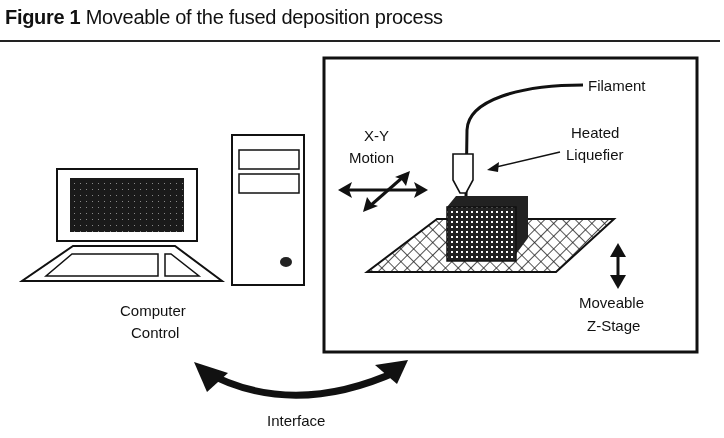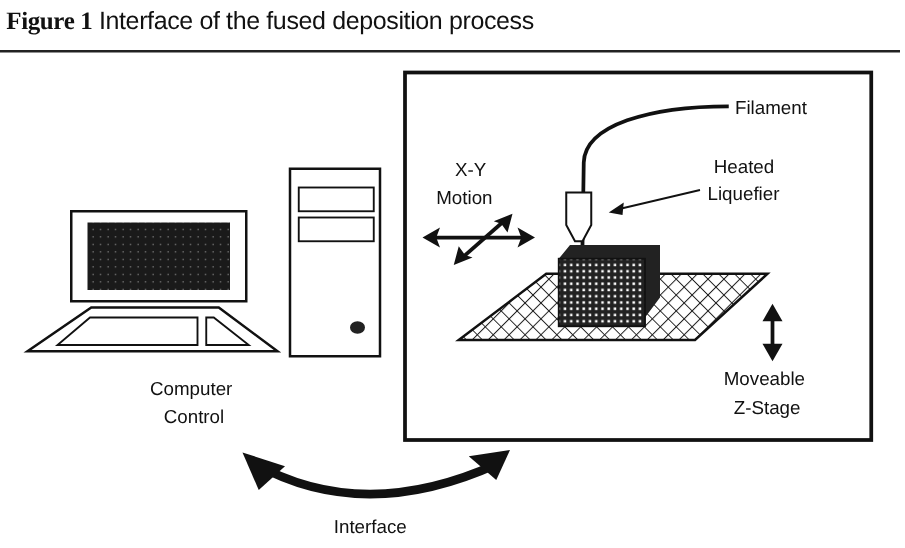--- a/index.html
+++ b/index.html
@@ -1,26 +1,26 @@
 <!DOCTYPE html>
 <html><head>
 <meta charset="utf-8">
 <style>
   html,body{margin:0;padding:0;background:#fff;}
   body{width:724px;height:438px;position:relative;overflow:hidden;font-family:"Liberation Sans",sans-serif;}
   #title{position:absolute;left:5px;top:6px;font-size:20px;color:#111;font-family:"Liberation Sans",sans-serif;letter-spacing:-0.3px;}
-  #title b{font-weight:bold;font-family:Liberation Serif, serif;}
+  #title b{font-weight:bold;}
   #rule{position:absolute;left:0;top:40px;width:720px;height:2px;background:#222;}
   svg{position:absolute;left:0;top:0;}
   .lbl{font-family:"Liberation Sans",sans-serif;font-size:15px;fill:#111;}
 </style>
 </head>
 <body>
 
-<div id="title"><b>Figure 1</b> <span>Interface of the fused deposition process</span></div>
+<div id="title"><b>Figure 1</b> <span>Moveable of the fused deposition process</span></div>
 <div id="rule"></div>
 
 <svg width="724" height="438" viewBox="0 0 724 438">
   <defs>
     <pattern id="grid" width="9" height="9" patternUnits="userSpaceOnUse" patternTransform="rotate(45)">
       <rect width="9" height="9" fill="#fff"></rect>
       <path d="M0 0 H9 M0 0 V9" stroke="#222" stroke-width="1.6"></path>
     </pattern>
     <pattern id="dots" width="5" height="5" patternUnits="userSpaceOnUse">
       <rect width="5" height="5" fill="#222"></rect>

